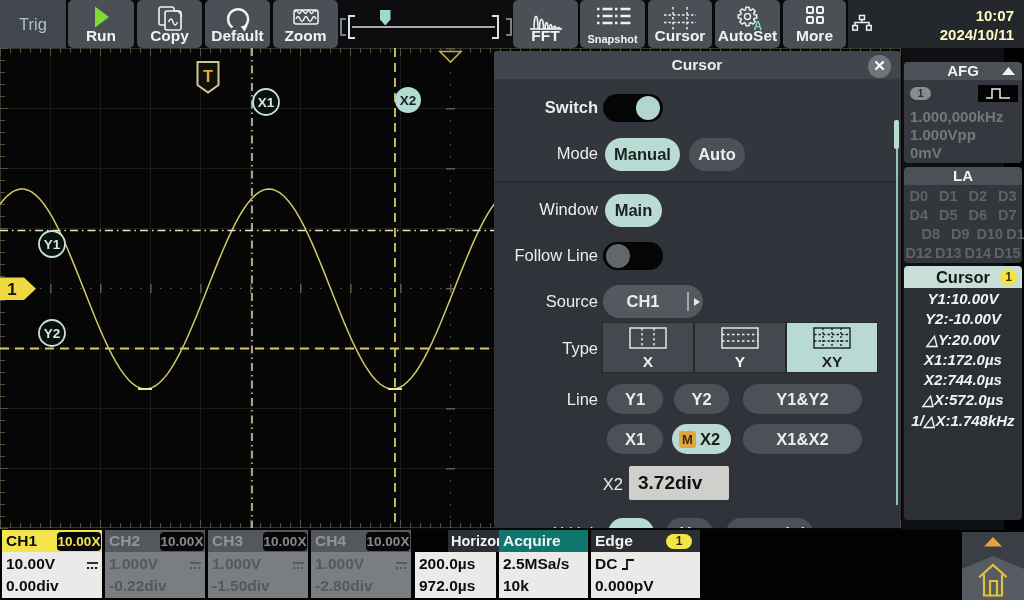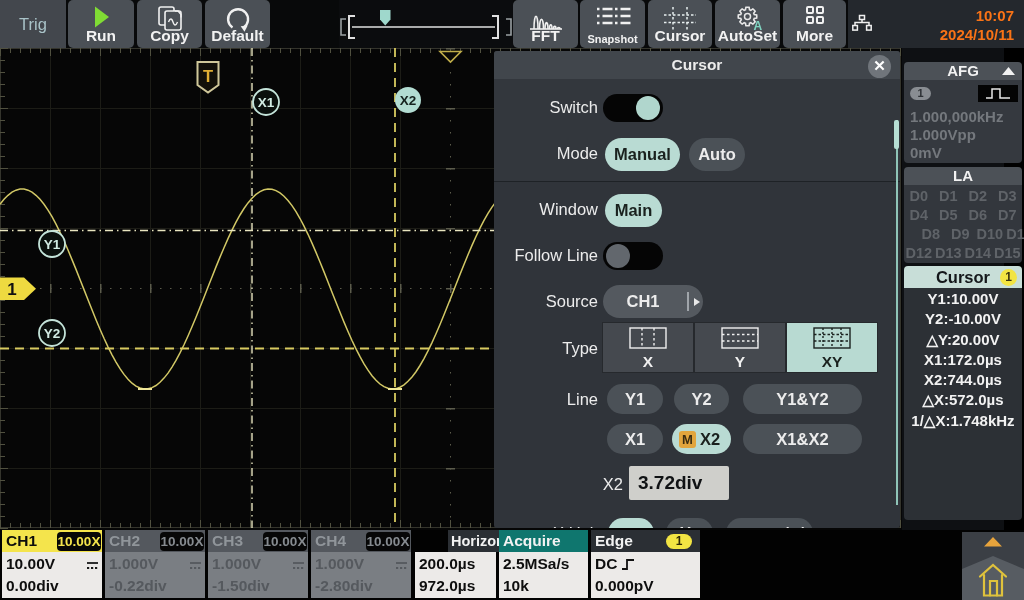--- a/index.html
+++ b/index.html
@@ -4,21 +4,21 @@
 *{margin:0;padding:0;box-sizing:border-box;}
 html,body{width:1024px;height:600px;background:#000;overflow:hidden;font-family:"Liberation Sans",sans-serif;}
 #app{position:relative;width:1024px;height:600px;background:#000;}
 .abs{position:absolute;}
 
 #topbar{left:0;top:0;width:1024px;height:48px;background:#08090a;}
 .tbtn{position:absolute;top:0;height:48px;background:#4b5056;border-radius:5px;color:#f2f2f2;text-align:center;}
 .tbtn .lbl{position:absolute;left:0;right:0;bottom:3px;font-size:15.5px;font-weight:bold;}
 .tbtn svg{position:absolute;left:50%;transform:translateX(-50%);top:4px;}
 #trig{position:absolute;left:0;top:0;width:66px;height:48px;background:#43474d;color:#a9c3c8;font-size:16.5px;line-height:48px;text-align:center;}
-#clock{position:absolute;left:848px;top:0;width:176px;height:48px;background:#24282d;color:#f97316;font-weight:bold;font-size:15px;text-align:right;}
+#clock{position:absolute;left:848px;top:0;width:176px;height:48px;background:#24282d;color:#fef9c3;font-weight:bold;font-size:15px;text-align:right;}
 #clock .t1{position:absolute;right:10px;top:7px;}
 #clock .t2{position:absolute;right:10px;top:26px;}
 
 #dlg{left:494px;top:51px;width:406px;height:477px;background:#30343a;border-radius:3px;overflow:hidden;color:#ececec;}
 #dlgtitle{position:absolute;left:0;top:0;width:406px;height:28px;background:#41464c;text-align:center;font-size:15.5px;font-weight:600;line-height:28px;}
 #dlgclose{position:absolute;left:374px;top:4px;width:23px;height:23px;border-radius:50%;background:#70757b;color:#fff;font-size:15px;font-weight:bold;text-align:center;line-height:22px;}
 .dlbl{position:absolute;right:302px;text-align:right;font-size:16.5px;white-space:nowrap;}
 .pill{position:absolute;border-radius:17px;background:#4b5157;color:#ececec;font-size:16.5px;font-weight:600;text-align:center;}
 .pill.sel{background:#b9dbd3;color:#1a211e;}
 .toggle{position:absolute;width:60px;height:28px;border-radius:14px;background:#050505;}
@@ -101,20 +101,28 @@
       <path d="M14.5,18 c1.6,-4 3.2,-4 4.5,0 c1.3,4 2.9,4 4.5,0" stroke-width="1.4"></path>
     </svg>
     <div class="lbl">Copy</div>
   </div>
   <div class="tbtn" style="left:205px;width:65px;">
     <svg width="30" height="29" viewBox="0 0 30 29" fill="none" stroke="#f0f0f0" stroke-width="2.4">
       <path d="M9.5,23.5 A10,10 0 1 1 20.5,23.6"></path>
       <path d="M24.7,21.6 l-7,0.7 l3.8,5.4 z" fill="#f0f0f0" stroke="none"></path>
     </svg>
     <div class="lbl">Default</div>
+  </div>
+  <div class="tbtn" style="left:273px;width:65px;">
+    <svg width="30" height="26" viewBox="0 0 30 26" fill="none" stroke="#f0f0f0" stroke-width="1.5">
+      <rect x="3" y="6" width="24" height="14" rx="2"></rect>
+      <path d="M4,8 q1.5,-3 3,0 q1.5,3 3,0 q1.5,-3 3,0 q1.5,3 3,0 q1.5,-3 3,0 q1.5,3 3,0 q1.5,-3 3,0"></path>
+      <path d="M5,15 q2,-5 4,0 q2,5 4,0 q2,-5 4,0 q2,5 4,0 q2,-5 4,0"></path>
+    </svg>
+    <div class="lbl">Zoom</div>
   </div>
 
   <svg class="abs" style="left:339px;top:0" width="174" height="48" viewBox="0 0 174 48">
     <rect width="174" height="48" fill="#0b0c0e"></rect>
     <g stroke="#9aa0a3" stroke-width="1.6" fill="none">
       <path d="M7,19 h-5 v16 h5 M167,19 h5 v16 h-5"></path>
     </g>
     <g stroke="#e0e0e0" stroke-width="2" fill="none">
       <path d="M16,16 h-6 v22 h6 M153,16 h6 v22 h-6"></path>
       <path d="M13,27 H156" stroke-width="1.4"></path>
@@ -175,21 +183,21 @@
     </svg>
     <div class="t1">10:07</div>
     <div class="t2">2024/10/11</div>
   </div>
 </div>
 
 <div class="abs" id="dlg">
   <div class="abs" style="left:0;top:28px;width:406px;height:102px;background:#33373d;"></div>
       <div id="dlgtitle">Cursor</div>
   <div id="dlgclose">✕</div>
-  <div class="dlbl" style="top:47px;">Switch</div>
+  <div class="dlbl" style="top:47px;font-weight:bold;">Switch</div>
   <div class="toggle" style="left:109px;top:43px;">
         <div class="knob" style="right:3px;background:#b0d6cd;"></div>
       </div>
   <div class="dlbl" style="top:93px;">Mode</div>
   <div class="pill sel" style="left:111px;top:87px;width:75px;height:33px;line-height:33px;">Manual</div>
   <div class="pill" style="left:195px;top:87px;width:56px;height:33px;line-height:33px;">Auto</div>
   <div class="abs" style="left:0;top:130px;width:406px;height:1px;background:#1e2226;"></div>
   <div class="dlbl" style="top:149px;">Window</div>
   <div class="pill sel" style="left:111px;top:143px;width:57px;height:33px;line-height:33px;">Main</div>
   <div class="dlbl" style="top:195px;">Follow Line</div>
@@ -293,21 +301,21 @@
           <span style="width:25%;text-align:center;">D13</span>
           <span style="width:25%;text-align:center;">D14</span>
           <span style="width:25%;text-align:center;">D15</span>
         </div>
   </div>
 
   <div class="sb-hd" style="left:2px;top:218px;height:22px;font-size:16.5px;line-height:22px;background:#c8ded8;color:#14171a;border-radius:4px 4px 0 0;">Cursor
     <div style="position:absolute;right:5px;top:2.5px;width:17px;height:17px;border-radius:50%;background:#f2e443;color:#3a3310;font-size:12px;line-height:17px;font-weight:bold;">1</div>
   </div>
   <div class="sb-bd" style="left:2px;top:240px;height:232px;background:#2c3035;color:#f2f2f2;font-weight:bold;font-size:15px;text-align:center;border-radius:0 0 4px 4px;">
-    <div style="line-height:20.3px;padding-top:1px;">Y1:10.00V<br>Y2:-10.00V<br>△Y:20.00V<br>X1:172.0µs<br>X2:744.0µs<br>△X:572.0µs<br>1/△X:1.748kHz</div>
+    <div style="line-height:20.3px;padding-top:1px;font-style:italic;">Y1:10.00V<br>Y2:-10.00V<br>△Y:20.00V<br>X1:172.0µs<br>X2:744.0µs<br>△X:572.0µs<br>1/△X:1.748kHz</div>
   </div>
 </div>
 
 <div class="abs" id="botbar">
 
   <div class="chbox" style="left:2px;">
     <div class="chhd" style="background:#f4e44c;color:#0c0c0c;"><span style="padding-left:4px;">CH1</span><span class="xbox" style="color:#f4e44c;">10.00X</span></div>
     <div class="chbd" style="background:#eceae8;color:#0e0e0e;">
       <div class="r1">10.00V</div>
       <svg style="position:absolute;right:3px;top:9px;" width="13" height="10" viewBox="0 0 13 10">

